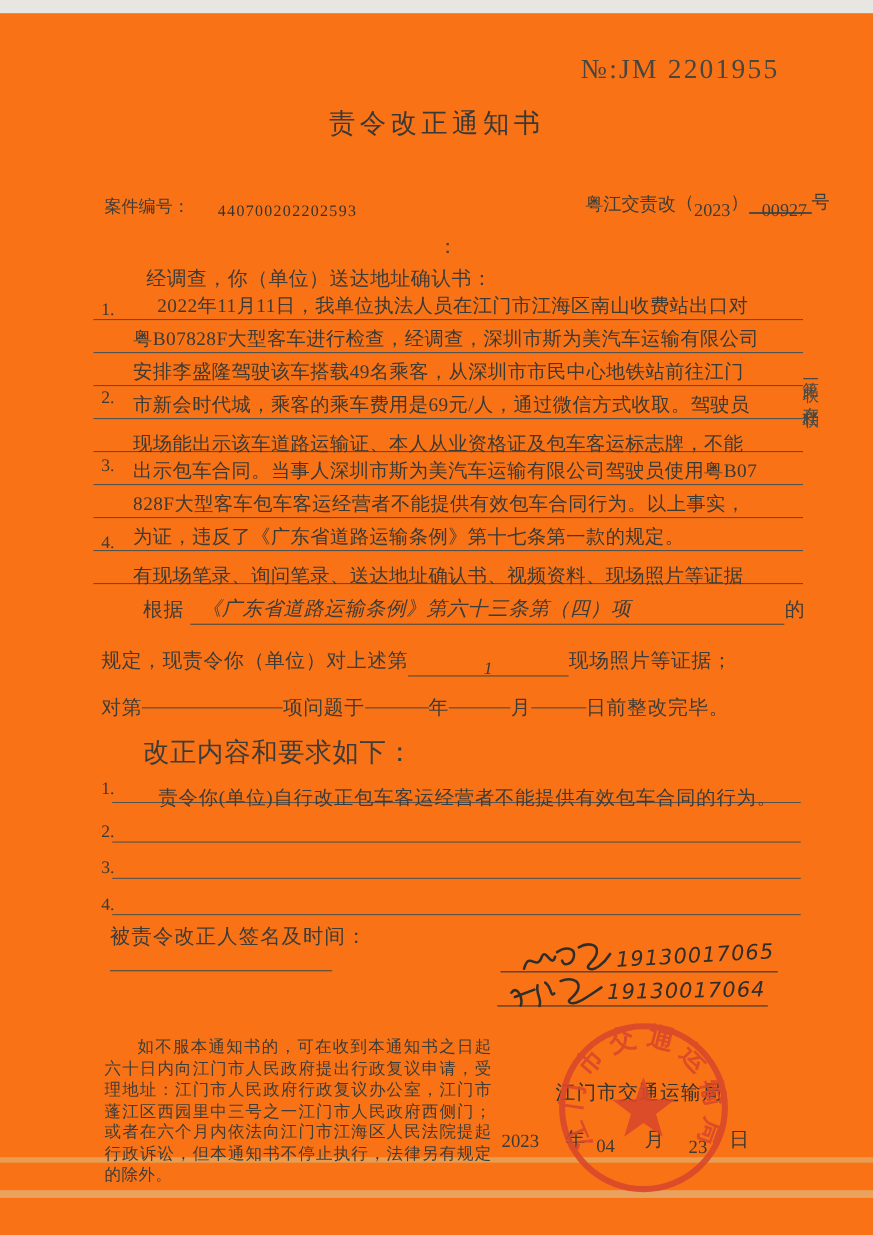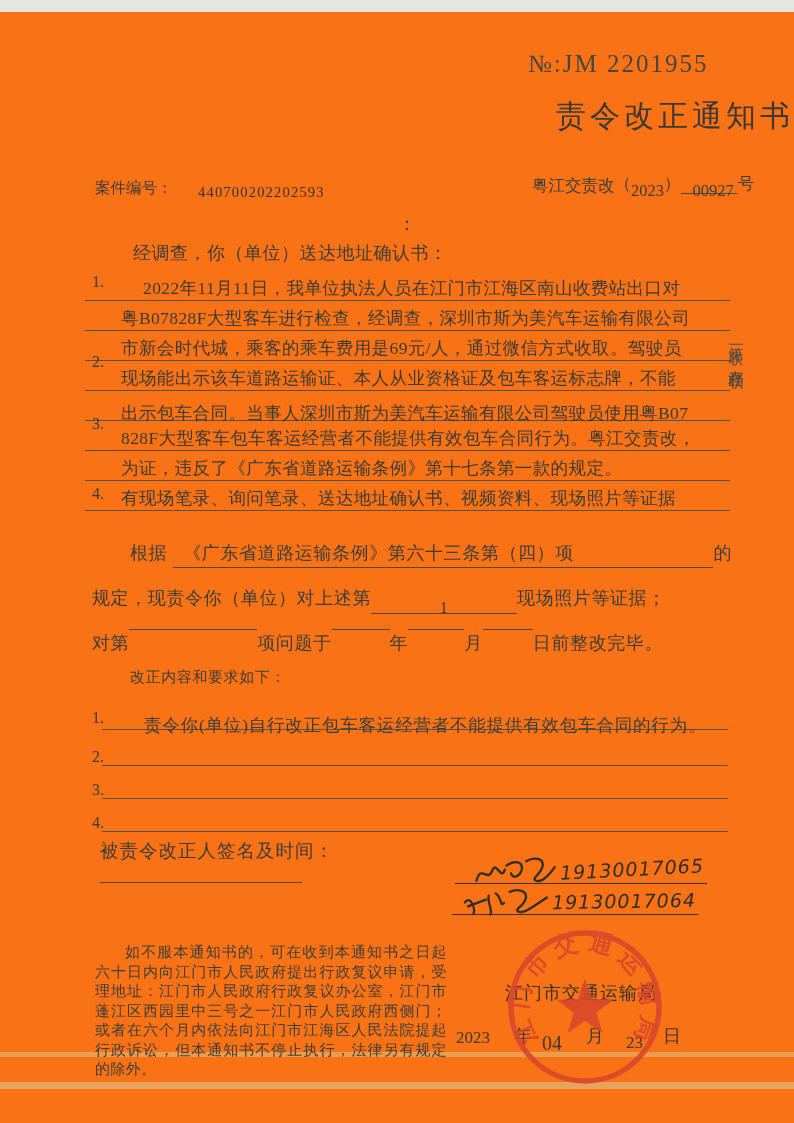--- a/index.html
+++ b/index.html
@@ -11,21 +11,21 @@
     overflow:hidden;
     font-family:"Liberation Serif","DejaVu Serif",serif;
     color:#3d3c38;
   }
   .abs{position:absolute;}
   .band{position:absolute;left:0;width:794px;z-index:0;}
   .z1{z-index:1;}
 
   
   .serial{left:528px;top:38px;font-size:25px;letter-spacing:2px;color:#47463f;}
-  .doc-title{left:0;top:84px;width:794px;text-align:right;font-size:30px;letter-spacing:4px;color:#3a3935;}
+  .doc-title{left:0;top:84px;width:794px;text-align:center;font-size:24px;letter-spacing:4px;color:#3a3935;}
 
   
   .case-label{left:95px;top:166px;font-size:15.5px;}
   .case-number{left:198px;top:172px;font-size:14.5px;letter-spacing:1.2px;color:#34332f;}
   .ref-row{left:532px;top:163px;font-size:16.5px;display:flex;align-items:flex-start;}
   .ref-row .hi{position:relative;top:-2px;}
   .ref-row .lo{position:relative;top:6px;}
   .ref-no-wrap{
     position:relative;top:6px;display:inline-block;
     padding:0 4px 0 12px;line-height:20px;
@@ -35,51 +35,51 @@
   
   .addressee{
     left:88px;top:203px;width:312px;line-height:26px;font-size:18px;letter-spacing:0.5px;
     padding-left:45px;
     background-image:linear-gradient(to bottom,transparent 17px,#4c4a44 17px,#4c4a44 18.4px,transparent 18.4px);
   }
   .addr-colon{left:398px;top:200px;font-size:18px;}
   .intro{left:133px;top:229px;font-size:18px;letter-spacing:0.5px;}
 
   
-  .facts{left:85px;top:259px;width:645px;}
+  .facts{left:85px;top:249px;width:645px;}
   .fact-row{height:29px;border-bottom:1.4px solid #54524c;overflow:visible;}
   .fact-row span{
     display:block;white-space:nowrap;line-height:29px;font-size:17.5px;letter-spacing:0.4px;
     padding-left:36px;transform:translateY(3px);color:#3b3a35;
   }
   .fact-row:first-child span{padding-left:58px;}
   .fact-row:nth-child(5) span,.fact-row:nth-child(9) span{transform:translateY(8px);}
   .fact-marker{font-size:16px;color:#3b3a35;}
   .fm1{left:92px;top:261px;}
   .fm2{left:92px;top:341px;}
   .fm3{left:92px;top:403px;}
   .fm4{left:92px;top:473px;}
 
   
-  .basis-line{left:92px;width:640px;display:flex;align-items:flex-start;font-size:18px;letter-spacing:0.6px;}
+  .basis-line{left:92px;width:640px;display:flex;align-items:center;font-size:18px;letter-spacing:0.6px;}
   .bl1{top:527px;}
   .bl2{top:572px;}
   .bl3{top:617px;}
   .basis-line .pre,.basis-line .post{white-space:nowrap;line-height:28px;}
-  .fill{border-bottom:1.4px solid #4c4a44;line-height:28px;white-space:nowrap;}
+  .fill{border-bottom:1.4px solid #4c4a44;line-height:28px;white-space:nowrap;font-style:italic;}
   .fill-statute{flex:1;padding-left:10px;margin-left:6px;}
   .fill-num{width:146px;text-align:center;position:relative;}
   .fill-num .below{position:relative;top:9px;font-size:16px;display:inline-block;}
   .fill-b1{width:128px;}
   .fill-b2{width:58px;}
   .fill-b3{width:56px;}
   .fill-b4{width:50px;}
   .lead-indent{margin-left:38px;}
 
-  .corr-heading{left:130px;top:656px;font-size:15px;letter-spacing:0.6px;}
+  .corr-heading{left:130px;top:656px;font-size:24px;letter-spacing:0.6px;}
 
   
   .corr-item1{
     left:102px;top:700px;width:626px;line-height:26px;
     font-size:17.5px;letter-spacing:0.8px;white-space:nowrap;padding-left:42px;box-sizing:border-box;
     background-image:linear-gradient(to bottom,transparent 17px,#54524c 17px,#54524c 18.4px,transparent 18.4px);
   }
   .corr-rule{border-top:1.4px solid #54524c;height:0;width:626px;left:102px;}
   .cr2{top:753px;}
   .cr3{top:786px;}
@@ -107,21 +107,21 @@
   
   .appeal{
     left:95px;top:931px;width:352px;
     font-size:15px;line-height:19.5px;letter-spacing:0.4px;
     text-align:justify;text-indent:2em;color:#3e3d38;font-family:Liberation Serif, serif;
   }
   .issuer{left:505px;top:969px;font-size:18px;letter-spacing:1px;color:#33322e;}
   .date-part{font-size:18px;color:#3b3a35;}
   .dy{left:456px;top:1016px;font-size:17px;}
   .dyl{left:514px;top:1012px;}
-  .dm{left:542px;top:1020px;font-size:20px;}
+  .dm{left:542px;top:1020px;font-size:17px;}
   .dml{left:586px;top:1012px;}
   .dd{left:626px;top:1021px;font-size:17px;}
   .ddl{left:663px;top:1012px;}
 
   .seal{left:505px;top:915px;z-index:2;opacity:0.88;}
 
   .copy-label{
     left:726px;top:323px;
     writing-mode:vertical-rl;
     font-size:15px;letter-spacing:2px;color:#4a4944;
@@ -153,30 +153,33 @@
   <div class="abs intro z1">经调查，你（单位）送达地址确认书：</div>
 
   <div class="abs facts z1">
     <div class="fact-row">
         <span>2022年11月11日，我单位执法人员在江门市江海区南山收费站出口对</span>
       </div>
     <div class="fact-row">
         <span>粤B07828F大型客车进行检查，经调查，深圳市斯为美汽车运输有限公司</span>
       </div>
     <div class="fact-row">
+        <span>安排李盛隆驾驶该车搭载49名乘客，从深圳市市民中心地铁站前往江门</span>
+      </div>
+    <div class="fact-row">
         <span>市新会时代城，乘客的乘车费用是69元/人，通过微信方式收取。驾驶员</span>
       </div>
     <div class="fact-row">
         <span>现场能出示该车道路运输证、本人从业资格证及包车客运标志牌，不能</span>
       </div>
     <div class="fact-row">
         <span>出示包车合同。当事人深圳市斯为美汽车运输有限公司驾驶员使用粤B07</span>
       </div>
     <div class="fact-row">
-        <span>828F大型客车包车客运经营者不能提供有效包车合同行为。粤江交责改，</span>
+        <span>828F大型客车包车客运经营者不能提供有效包车合同行为。以上事实，</span>
       </div>
     <div class="fact-row">
         <span>为证，违反了《广东省道路运输条例》第十七条第一款的规定。</span>
       </div>
     <div class="fact-row">
         <span>有现场笔录、询问笔录、送达地址确认书、视频资料、现场照片等证据</span>
       </div>
   </div>
   <div class="abs fact-marker fm1 z1">1.</div>
   <div class="abs fact-marker fm2 z1">2.</div>

